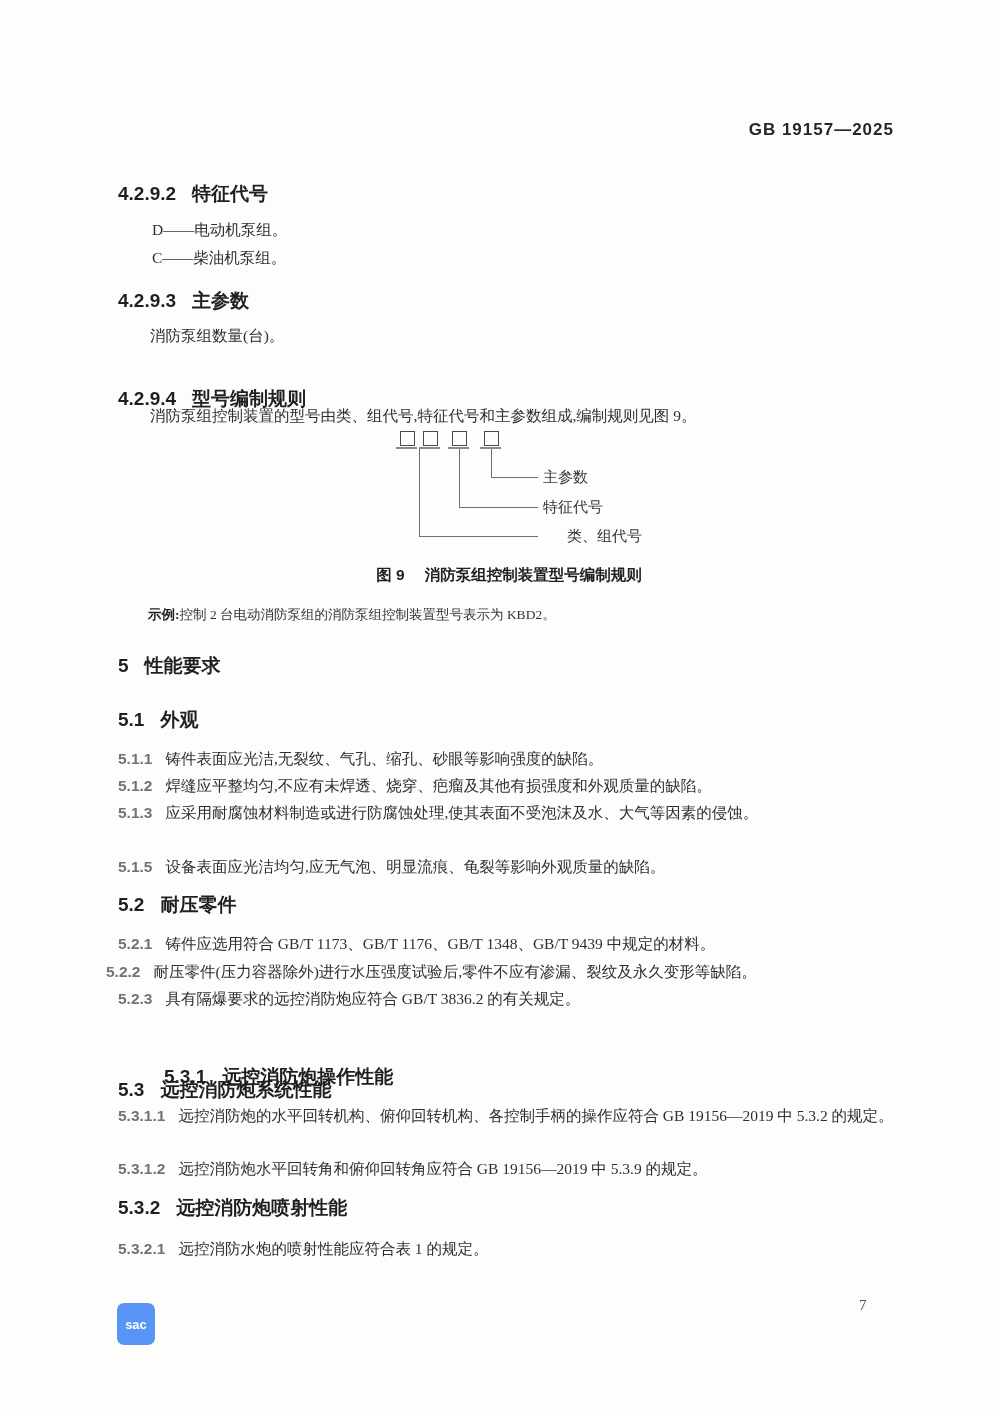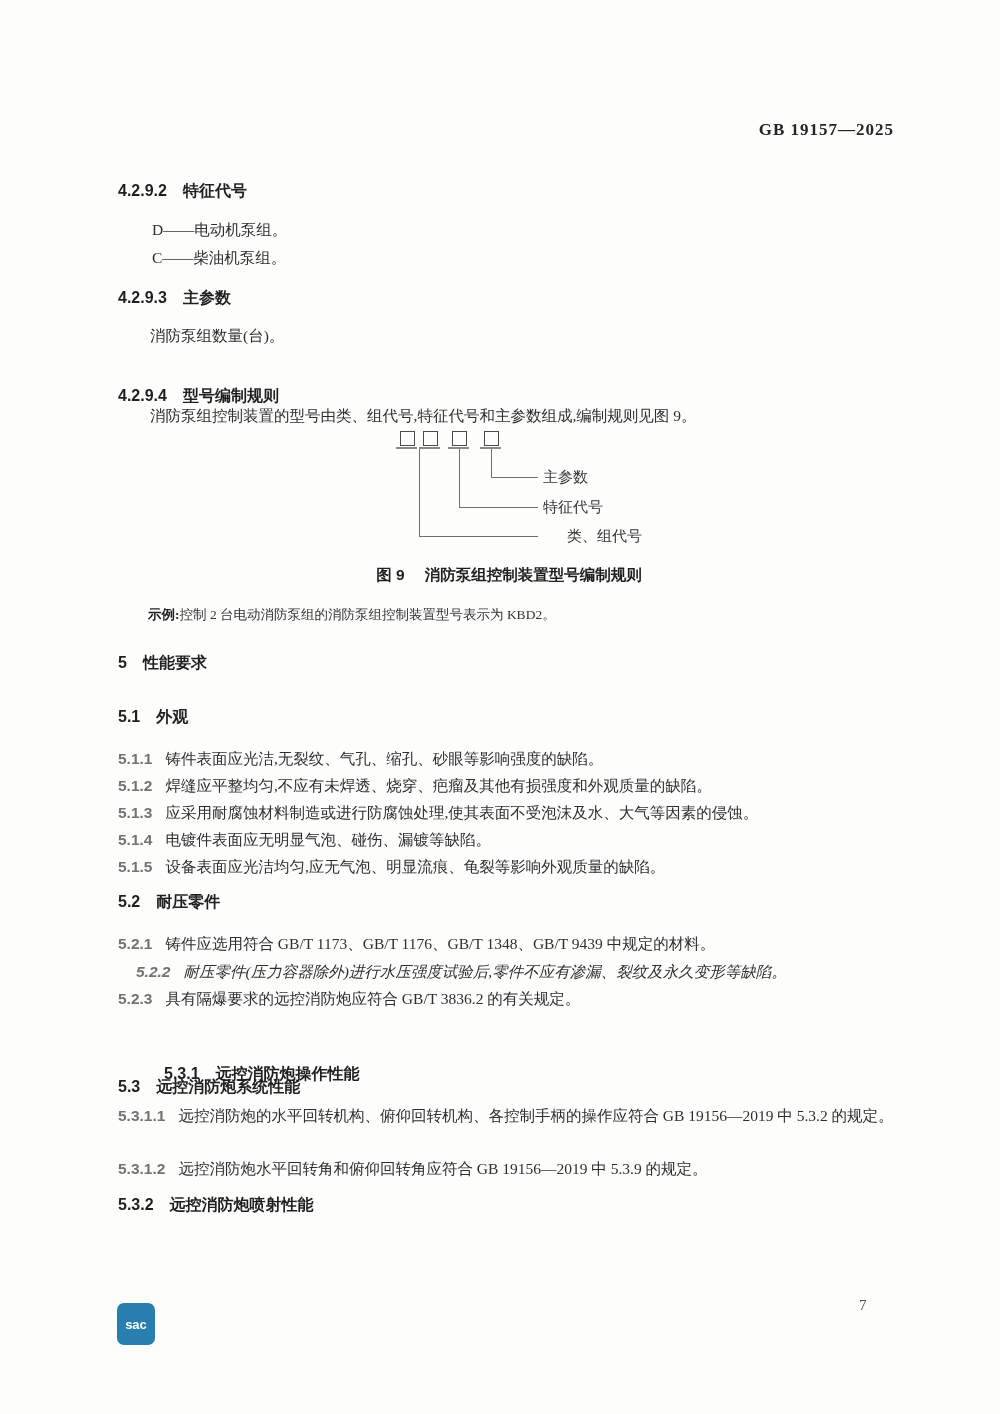--- a/index.html
+++ b/index.html
@@ -7,26 +7,26 @@
     position:relative;
     width:1000px;height:1414px;
     margin:0 auto;
     background:#fdfdfc;
     color:#2e2e2e;
     font-family:"Liberation Serif","DejaVu Serif",serif;
     overflow:hidden;
   }
   .abs{position:absolute;}
   .doc-code{
-    font-family:Liberation Serif, serif;
+    font-family:Liberation Sans, sans-serif;
     font-weight:bold;font-size:17px;letter-spacing:1px;color:#262626;
   }
   .heading{
     font-family:"Liberation Sans","DejaVu Sans",sans-serif;
-    font-weight:bold;font-size:16px;color:#1f1f1f;
+    font-weight:bold;font-size:19px;color:#1f1f1f;
     white-space:nowrap;
   }
   .heading .num{margin-right:16px;}
   .clause{
     font-size:15.5px;line-height:27px;color:#2e2e2e;
     width:782px;text-align:justify;
   }
   .clause .num{
     font-family:"Liberation Sans","DejaVu Sans",sans-serif;
     font-weight:bold;color:#737373;margin-right:13px;
@@ -121,34 +121,31 @@
   </div>
   <div class="abs clause" style="top:745px;left:118px;">
     <span class="num">5.1.1</span><span>铸件表面应光洁,无裂纹、气孔、缩孔、砂眼等影响强度的缺陷。</span>
   </div>
   <div class="abs clause" style="top:772px;left:118px;">
     <span class="num">5.1.2</span><span>焊缝应平整均匀,不应有未焊透、烧穿、疤瘤及其他有损强度和外观质量的缺陷。</span>
   </div>
   <div class="abs clause" style="top:799px;left:118px;">
     <span class="num">5.1.3</span><span>应采用耐腐蚀材料制造或进行防腐蚀处理,使其表面不受泡沫及水、大气等因素的侵蚀。</span>
   </div>
-  <div class="abs clause" style="top:826px;left:118px;">
-    <span class="num">5.1.4</span><span>电镀件表面应无明显气泡、碰伤、漏镀等缺陷。</span>
-  </div>
   <div class="abs clause" style="top:853px;left:118px;">
     <span class="num">5.1.5</span><span>设备表面应光洁均匀,应无气泡、明显流痕、龟裂等影响外观质量的缺陷。</span>
   </div>
 
   <div class="abs heading" style="top:892px;left:118px;">
     <span class="num">5.2</span><span>耐压零件</span>
   </div>
   <div class="abs clause" style="top:930px;left:118px;">
     <span class="num">5.2.1</span><span>铸件应选用符合 GB/T 1173、GB/T 1176、GB/T 1348、GB/T 9439 中规定的材料。</span>
   </div>
-  <div class="abs clause" style="top:958px;left:136px;font-style:italic;">
+  <div class="abs clause" style="top:958px;left:106px;">
     <span class="num">5.2.2</span><span>耐压零件(压力容器除外)进行水压强度试验后,零件不应有渗漏、裂纹及永久变形等缺陷。</span>
   </div>
   <div class="abs clause" style="top:985px;left:118px;">
     <span class="num">5.2.3</span><span>具有隔爆要求的远控消防炮应符合 GB/T 3836.2 的有关规定。</span>
   </div>
 
   <div class="abs heading" style="top:1077px;left:118px;">
     <span class="num">5.3</span><span>远控消防炮系统性能</span>
   </div>
   <div class="abs heading" style="top:1064px;left:133px;margin-left:31px;">
@@ -156,17 +153,20 @@
   </div>
   <div class="abs clause" style="top:1102px;left:118px;">
     <span class="num">5.3.1.1</span><span>远控消防炮的水平回转机构、俯仰回转机构、各控制手柄的操作应符合 GB 19156—2019 中 5.3.2 的规定。</span>
   </div>
   <div class="abs clause" style="top:1155px;left:118px;">
     <span class="num">5.3.1.2</span><span>远控消防炮水平回转角和俯仰回转角应符合 GB 19156—2019 中 5.3.9 的规定。</span>
   </div>
   <div class="abs heading" style="top:1195px;left:118px;">
     <span class="num">5.3.2</span><span>远控消防炮喷射性能</span>
   </div>
+  <div class="abs clause" style="top:1235px;left:118px;">
+    <span class="num">5.3.2.1</span><span>远控消防水炮的喷射性能应符合表 1 的规定。</span>
+  </div>
 
-  <div class="abs sac-logo" style="top:1303px;left:117px;background:#0369a1;">sac</div>
+  <div class="abs sac-logo" style="top:1303px;left:117px;background:#3b82f6;">sac</div>
   <div class="abs page-num" style="top:1297px;left:859px;">7</div>
 
 </div>
 
 </body></html>

